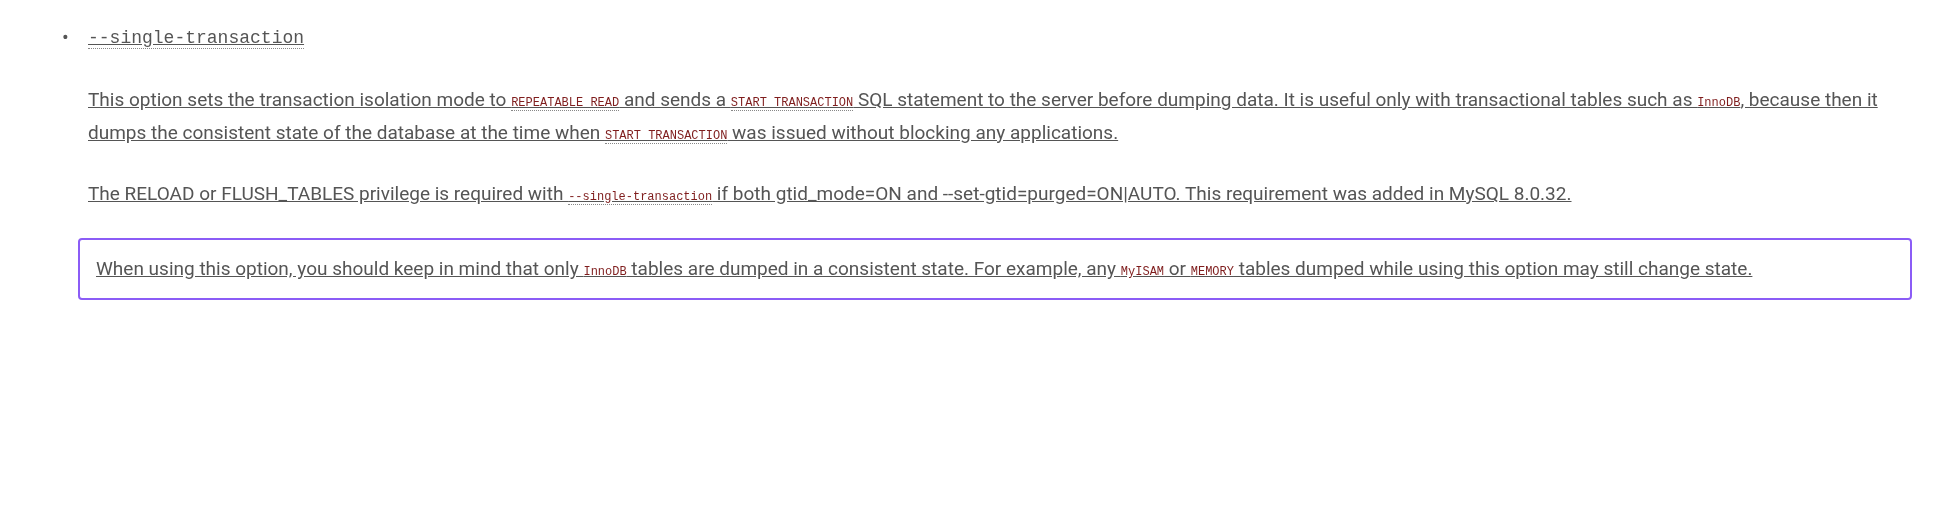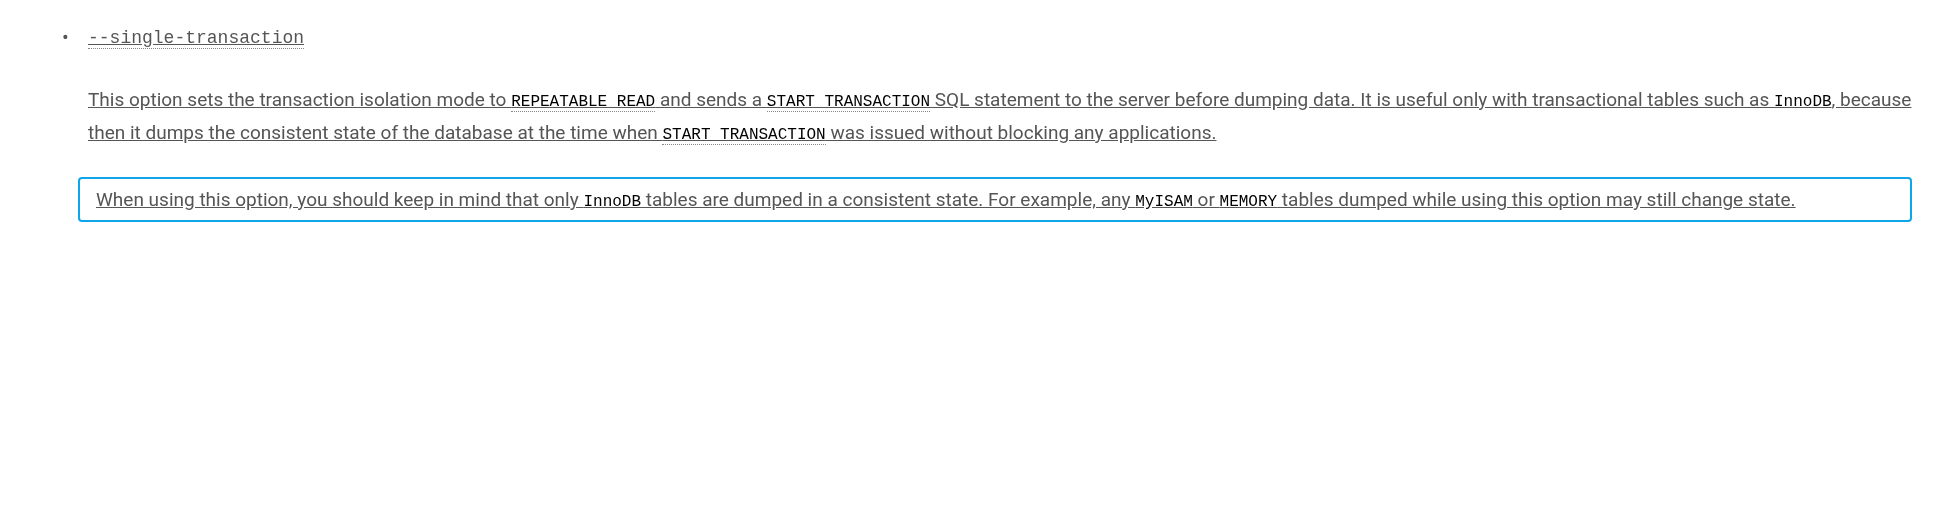--- a/index.html
+++ b/index.html
@@ -42,50 +42,53 @@
     .body-paras {
       margin-top: 28px;
       margin-left: 0;
     }
     .body-paras p {
       margin-bottom: 28px;
       color: #555;
     }
     code.inline {
       font-family: "Courier New", Courier, monospace;
-      font-size: 16px;
-      color: #000000;
+      font-size: 12px;
+      color: #7f1d1d;
     }
     code.literal {
       border-bottom: 1px dotted #888;
     }
     .note-box {
-      border: 2px solid #0ea5e9;
+      border: 2px solid #8b5cf6;
       border-radius: 4px;
-      padding: 4px 16px;
+      padding: 12px 16px;
       margin-top: 10px;
       margin-left: -10px;
     }
     .note-box p {
       margin: 0;
       color: #555;
     }
   </style>
 </head>
 <body>
 
 <ul class="option-list">
   <li>
     <span class="option-name">--single-transaction</span>
 
     <div class="body-paras">
       <p>
         <span>This option sets the transaction isolation mode to </span><code class="inline literal">REPEATABLE READ</code><span> and sends a </span><code class="inline literal">START TRANSACTION</code><span> SQL statement to the server before dumping data. It is useful only with transactional tables such as </span><code class="inline">InnoDB</code><span>, because then it dumps the consistent state of the database at the time when </span><code class="inline literal">START TRANSACTION</code><span> was issued without blocking any applications.</span>
       </p>
 
+      <p>
+        <span>The RELOAD or FLUSH_TABLES privilege is required with </span><code class="inline literal">--single-transaction</code><span> if both gtid_mode=ON and --set-gtid=purged=ON|AUTO. This requirement was added in MySQL 8.0.32.</span>
+      </p>
 
       <div class="note-box">
         <p>
           <span>When using this option, you should keep in mind that only </span><code class="inline">InnoDB</code><span> tables are dumped in a consistent state. For example, any </span><code class="inline">MyISAM</code><span> or </span><code class="inline">MEMORY</code><span> tables dumped while using this option may still change state.</span>
         </p>
       </div>
     </div>
   </li>
 </ul>
 

